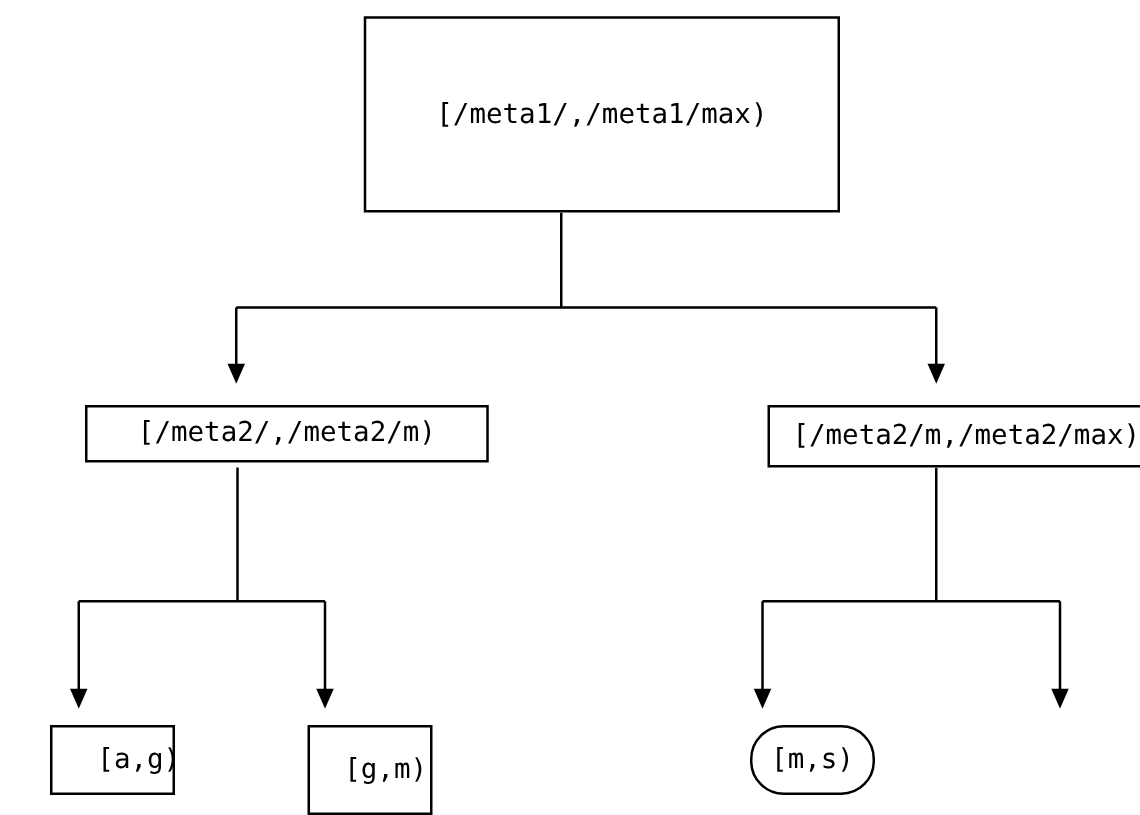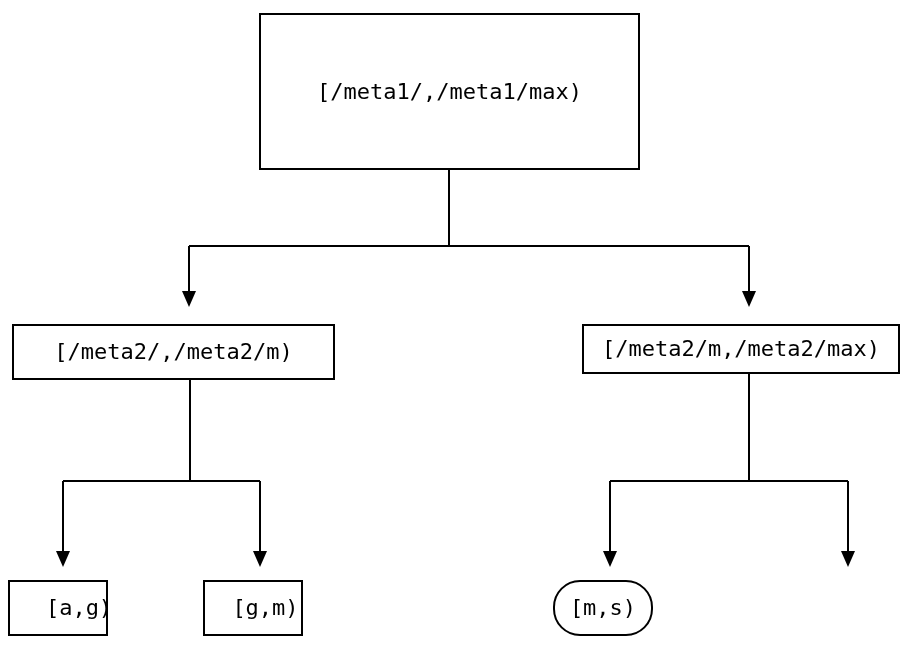--- a/index.html
+++ b/index.html
@@ -36,27 +36,28 @@
     position: absolute;
     box-sizing: border-box;
     border: 2px solid #000000;
     background: #ffffff;
     display: flex;
     align-items: center;
     justify-content: center;
     font-size: 22px;
     line-height: 1;
     white-space: nowrap;
+    margin-left: 32px;
   }
   .node-root       { left: 259px; top: 13px;  width: 381px; height: 157px; }
-  .node-meta2-low  { left: 12px;  top: 324px; width: 323px; height: 56px; }
+  .node-meta2-low  { left: 36px;  top: 324px; width: 323px; height: 46px; }
   .node-meta2-high { left: 582px; top: 324px; width: 318px; height: 50px; }
   .node-leaf-ag    { left: 8px;   top: 580px; width: 100px; height: 56px; padding-left: 42px; }
-  .node-leaf-gm    { left: 203px; top: 580px; width: 100px; height: 56px; padding-left: 25px; }
-  .node-leaf-ms    { left: 553px; top: 580px; width: 100px;  height: 56px; border-radius: 27px; }
+  .node-leaf-gm    { left: 214px; top: 580px; width: 100px; height: 72px; padding-left: 25px; }
+  .node-leaf-ms    { left: 568px; top: 580px; width: 100px;  height: 56px; border-radius: 27px; }
   .node-leaf-smax  { left: 778px; top: 580px; width: 120px; height: 56px; }
 </style>
 </head>
 <body>
 
 <div class="canvas">
 
   <svg class="edges-svg" viewBox="0 0 912 652" xmlns="http://www.w3.org/2000/svg">
 
     <g>

